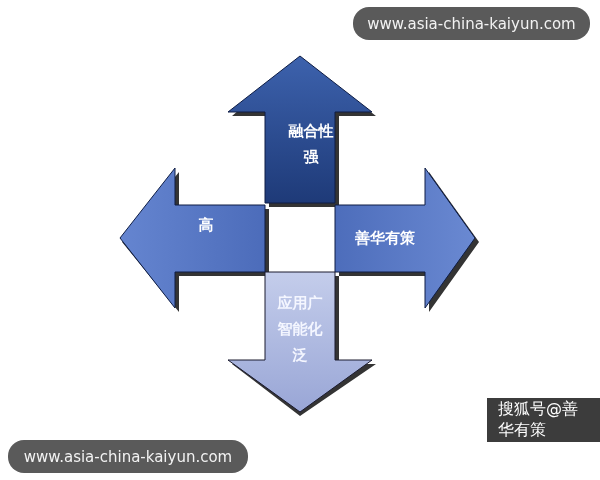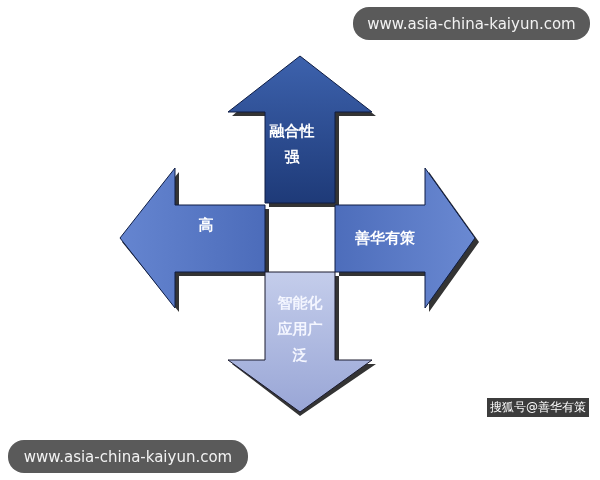--- a/index.html
+++ b/index.html
@@ -2,25 +2,25 @@
 <html><head>
   <meta charset="utf-8">
   <style>
     html, body { margin: 0; padding: 0; }
     body { width: 600px; height: 480px; background: #ffffff; position: relative; overflow: hidden; font-family: "DejaVu Sans", sans-serif; }
     .watermark { position: absolute; background: #5a5a5a; color: #f2f2f2; font-family: "DejaVu Sans", sans-serif; font-size: 15px; display: flex; align-items: center; justify-content: center; border-radius: 16px; }
     #wm-top { left: 353px; top: 7px; width: 237px; height: 33px; }
     #wm-bottom { left: 8px; top: 440px; width: 240px; height: 33px; }
     svg#diagram { position: absolute; left: 0; top: 0; }
     .label { position: absolute; color: #ffffff; font-weight: bold; font-size: 15px; text-align: center; line-height: 26px; font-family: "DejaVu Sans", sans-serif; }
-    #label-up { left: 247px; top: 118px; width: 90px; }
+    #label-up { left: 266px; top: 118px; width: 90px; }
     #label-left { left: 150px; top: 212px; width: 112px; }
     #label-right { left: 345px; top: 225px; width: 80px; }
     #label-down { left: 262px; top: 290px; width: 76px; color: #f4f6ff; }
-    #credit { position: absolute; left: 487px; top: 398px; font-size: 12px; color: #ffffff; background: #3c3c3c; padding: 1px 3px; font-family: "DejaVu Sans", sans-serif; }
+    #credit { position: absolute; left: 487px; top: 398px; font-size: 16px; color: #ffffff; background: #3c3c3c; padding: 1px 11px; font-family: "DejaVu Sans", sans-serif; }
   </style>
 </head>
 <body>
 
 <svg id="diagram" width="600" height="480" viewBox="0 0 600 480">
   <defs>
     <linearGradient id="g-up" x1="0" y1="0" x2="0" y2="1">
       <stop offset="0" stop-color="#3d62ad"></stop>
       <stop offset="1" stop-color="#1e3a78"></stop>
     </linearGradient>
@@ -60,21 +60,21 @@
   <div>融合性</div>
   <div>强</div>
 </div>
 <div class="label" id="label-left">
   <div>高</div>
 </div>
 <div class="label" id="label-right">
   <div>善华有策</div>
 </div>
 <div class="label" id="label-down">
+  <div>应用广</div>
   <div>智能化</div>
-  <div>应用广</div>
   <div>泛</div>
 </div>
 
 <div id="credit">搜狐号@善华有策</div>
 
 <div class="watermark" id="wm-top">www.asia-china-kaiyun.com</div>
 <div class="watermark" id="wm-bottom">www.asia-china-kaiyun.com</div>
 
 </body></html>

